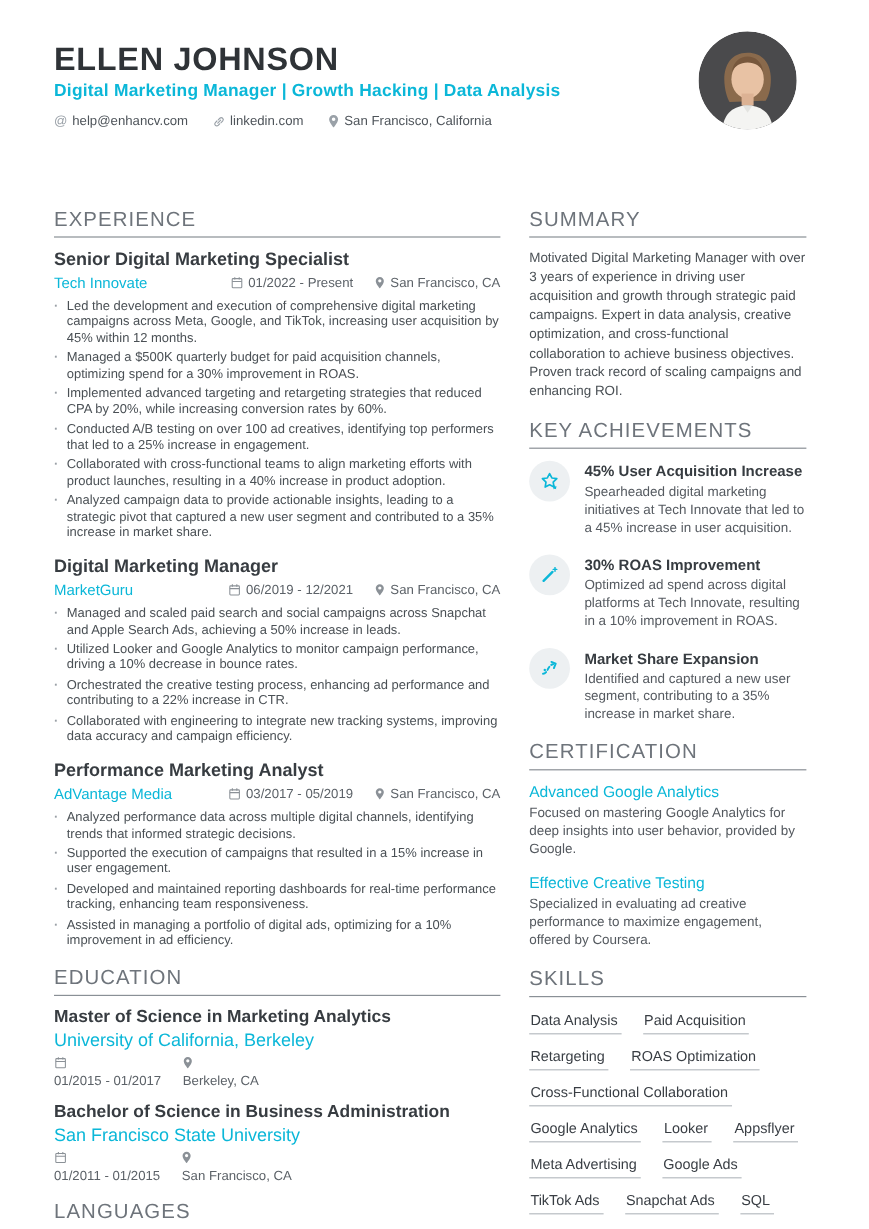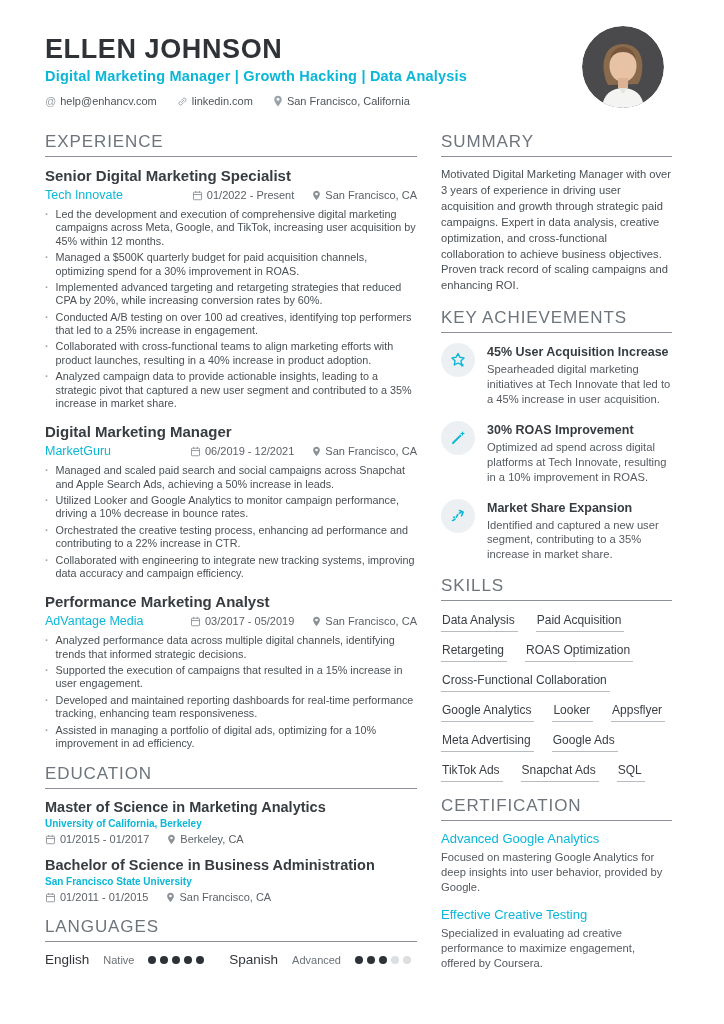--- a/index.html
+++ b/index.html
@@ -1,20 +1,20 @@
 <!DOCTYPE html>
 <html><head>
 <meta charset="utf-8">
 <style>
   * { box-sizing: border-box; }
   html,body { margin:0; padding:0; background:#ffffff; }
   .page {
     width:724px; height:1024px; margin:0 auto; background:#fff;
     font-family:"Liberation Sans", sans-serif; color:#3c4146;
-    padding:26px 52px 26px 45px; display:flex; flex-direction:column; overflow:hidden;
+    padding:26px 52px 26px 45px; display:flex; flex-direction:column; overflow:hidden;gap:41px;
   }
   
   .header { display:flex; justify-content:space-between; align-items:flex-start; }
   .name { font-size:27px; font-weight:bold; color:#2f3337; letter-spacing:.6px; margin:8px 0 3px; }
   .headline { font-size:14.5px; font-weight:bold; letter-spacing:.2px; color:#0bb7d8; }
   .contacts { display:flex; gap:20px; margin-top:11px; font-size:11px; color:#4e545a; align-items:center; }
   .contact { display:flex; align-items:center; gap:4px; }
   .cicon { color:#9aa1a8; font-size:11px; display:flex; align-items:center; }
   .photo { width:82px; height:82px; border-radius:50%; overflow:hidden; flex-shrink:0; margin-right:8px; }
   
@@ -24,31 +24,31 @@
   .section { margin-bottom:14px; }
   .section-header {
     font-size:17px; color:#6e747b; letter-spacing:.9px;
     border-bottom:1.5px solid #8a9096; padding-bottom:4px; margin-bottom:10px;
   }
   
   .job { margin-bottom:13px; }
   .job-title { font-size:15px; font-weight:bold; color:#373c41; }
   .job-meta { display:flex; align-items:center; font-size:11px; color:#5c6268; margin:4px 0 6px; }
   .company { font-size:12.5px; font-weight:normal; color:#0bb7d8; flex:1; }
-  .meta-item { display:flex; align-items:center; gap:4px; margin-left:18px; white-space:nowrap; }
+  .meta-item { display:flex; align-items:flex-start; gap:4px; margin-left:18px; white-space:nowrap; }
   .micon { color:#8b9197; display:flex; align-items:center; }
   ul.bullets { list-style:none; margin:0; padding:0; }
   ul.bullets li { display:flex; gap:7px; font-size:10.8px; line-height:1.24; color:#4a5055; margin-bottom:3px; }
   ul.bullets li::before { content:"·"; color:#9aa0a6; font-weight:bold; }
   
   .edu { margin-bottom:12px; }
   .edu-degree { font-size:14.5px; font-weight:bold; color:#373c41; }
-  .edu-school { font-size:10px; font-weight:bold; color:#0bb7d8; margin:3px 0 4px; }
+  .edu-school { font-size:15px; font-weight:normal; color:#0bb7d8; margin:3px 0 4px; }
   .edu-meta { display:flex; align-items:center; font-size:11px; color:#5c6268; gap:18px; }
-  .edu-meta .meta-item { margin-left:0; }
+  .edu-meta .meta-item { margin-left:0;flex-direction:column; }
   
   .langs { display:flex; justify-content:space-between; align-items:center; padding-right:6px; }
   .lang { display:flex; align-items:center; gap:14px; }
   .lang-name { font-size:13.5px; color:#32363b; }
   .lang-level { font-size:11px; color:#6b7177; }
   .dots { display:flex; gap:4px; }
   .dot { width:8px; height:8px; border-radius:50%; background:#dcdfe2; }
   .dot.filled { background:#2d3237; }
   
   .summary-text { font-size:11.2px; line-height:1.42; color:#4a5055; }
@@ -359,46 +359,46 @@
           </div>
           <div>
             <div class="ach-title">Market Share Expansion</div>
             <div class="ach-desc">Identified and captured a new user segment, contributing to a 35% increase in market share.</div>
           </div>
         </div>
 
       </div>
 
       <div class="section">
+        <div class="section-header">CERTIFICATION</div>
+        <div class="cert">
+          <div class="cert-title">Advanced Google Analytics</div>
+          <div class="cert-desc">Focused on mastering Google Analytics for deep insights into user behavior, provided by Google.</div>
+        </div>
+        <div class="cert">
+          <div class="cert-title">Effective Creative Testing</div>
+          <div class="cert-desc">Specialized in evaluating ad creative performance to maximize engagement, offered by Coursera.</div>
+        </div>
+      </div>
+
+      <div class="section">
         <div class="section-header">SKILLS</div>
         <div class="skills">
           <span class="skill">Data Analysis</span>
           <span class="skill">Paid Acquisition</span>
           <span class="skill">Retargeting</span>
           <span class="skill">ROAS Optimization</span>
           <span class="skill">Cross-Functional Collaboration</span>
           <span class="skill">Google Analytics</span>
           <span class="skill">Looker</span>
           <span class="skill">Appsflyer</span>
           <span class="skill">Meta Advertising</span>
           <span class="skill">Google Ads</span>
           <span class="skill">TikTok Ads</span>
           <span class="skill">Snapchat Ads</span>
           <span class="skill">SQL</span>
         </div>
       </div>
 
-      <div class="section">
-        <div class="section-header">CERTIFICATION</div>
-        <div class="cert">
-          <div class="cert-title">Advanced Google Analytics</div>
-          <div class="cert-desc">Focused on mastering Google Analytics for deep insights into user behavior, provided by Google.</div>
-        </div>
-        <div class="cert">
-          <div class="cert-title">Effective Creative Testing</div>
-          <div class="cert-desc">Specialized in evaluating ad creative performance to maximize engagement, offered by Coursera.</div>
-        </div>
-      </div>
-
     </div>
   </div>
 
 </div>
 
 </body></html>

